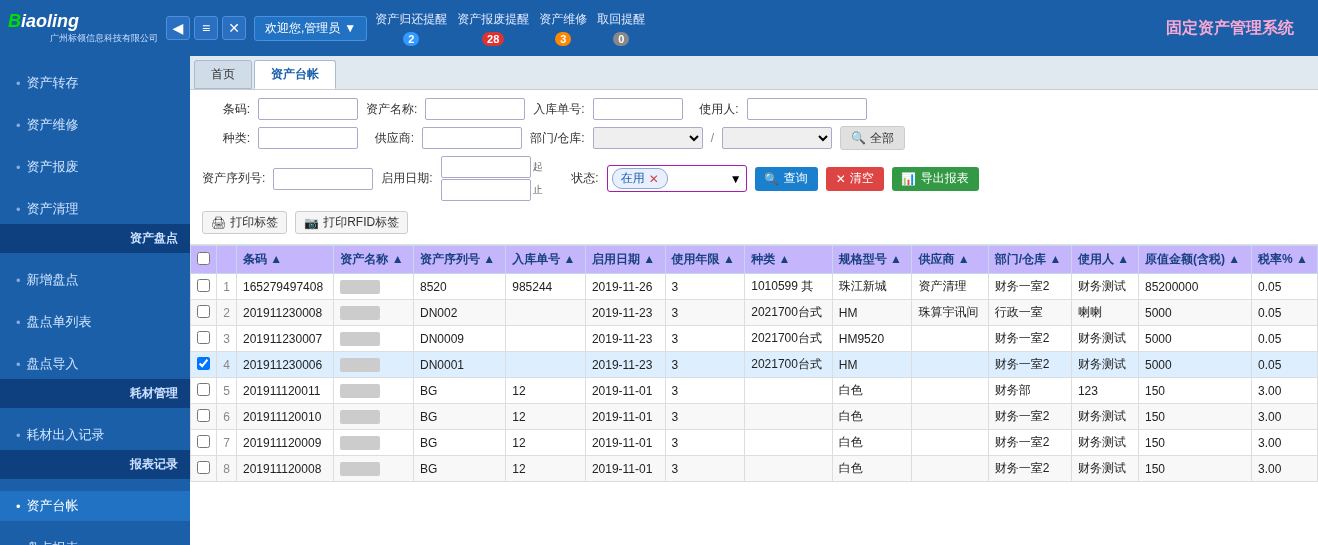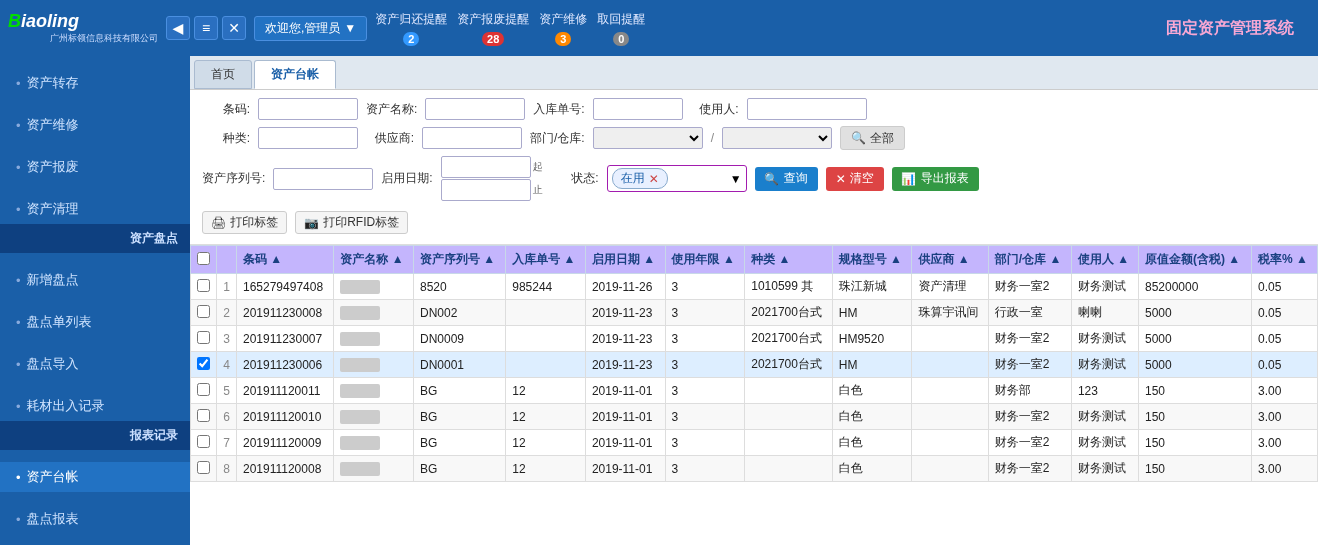--- a/index.html
+++ b/index.html
@@ -356,20 +356,21 @@
     <div class="sidebar-section-title">资产盘点</div>
     <div class="sidebar-item">
       <span>新增盘点</span>
     </div>
     <div class="sidebar-item">
       <span>盘点单列表</span>
     </div>
     <div class="sidebar-item">
       <span>盘点导入</span>
     </div>
+    <div class="sidebar-section-title">耗材管理</div>
     <div class="sidebar-item">
       <span>耗材出入记录</span>
     </div>
     <div class="sidebar-section-title">报表记录</div>
     <div class="sidebar-item active">
       <span>资产台帐</span>
     </div>
     <div class="sidebar-item">
       <span>盘点报表</span>
     </div>

